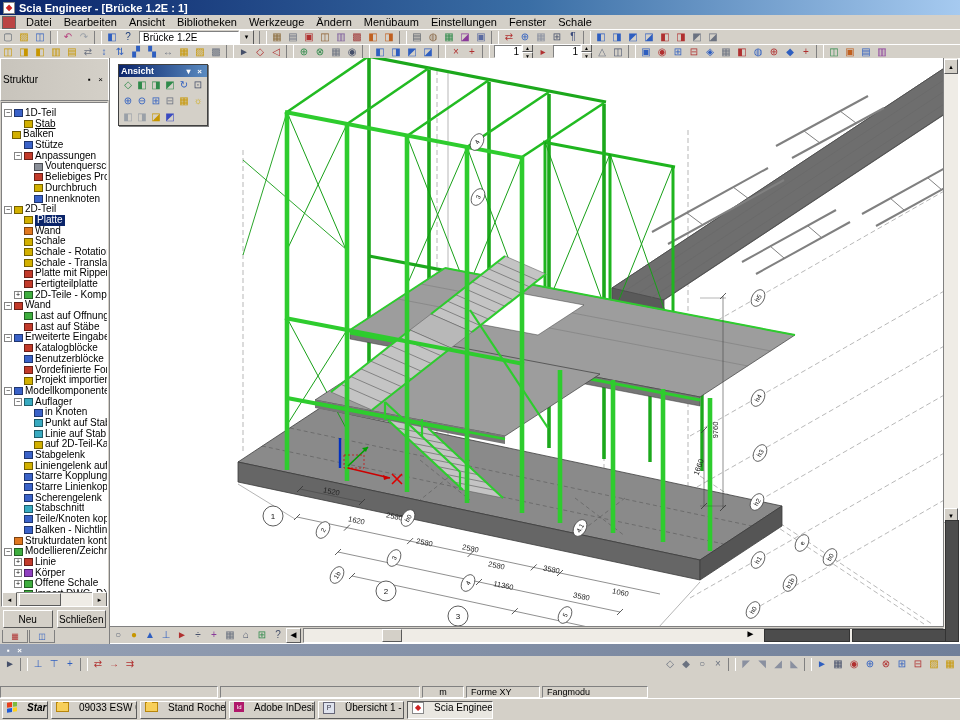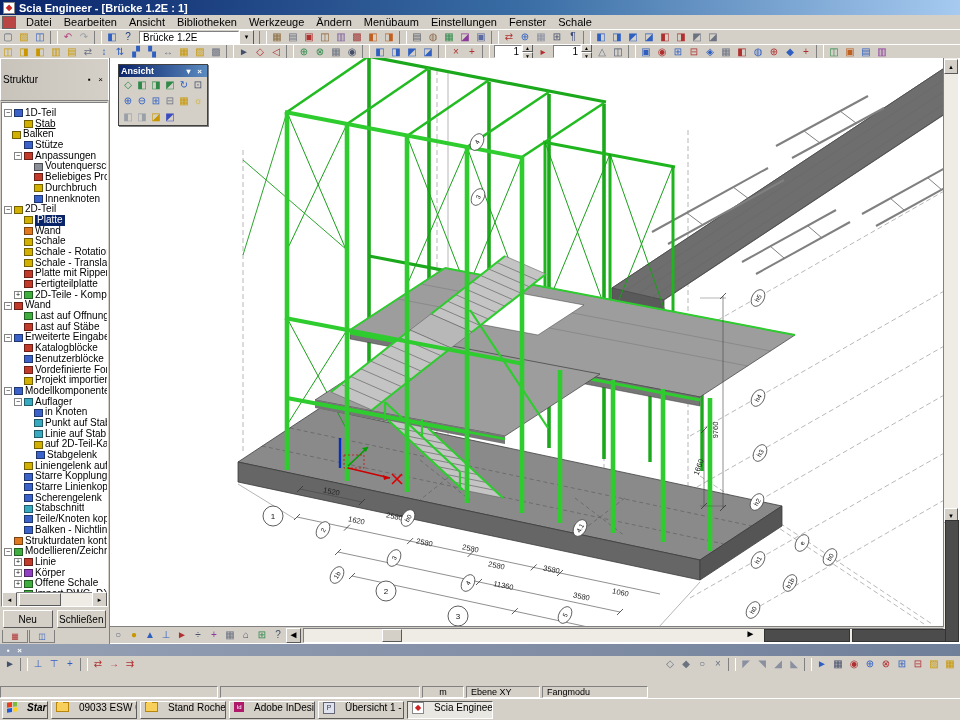--- a/index.html
+++ b/index.html
@@ -401,21 +401,21 @@
         <div class="trow" style="padding-left: 22px;">
           <span class="texp none"></span>
           <span class="tico" style="background: rgb(56, 170, 192);"></span>
           <span class="tlab">Linie auf Stab</span>
         </div>
         <div class="trow" style="padding-left: 22px;">
           <span class="texp none"></span>
           <span class="tico" style="background: rgb(210, 176, 0);"></span>
           <span class="tlab">auf 2D-Teil-Kante</span>
         </div>
-        <div class="trow" style="padding-left: 24px;">
+        <div class="trow" style="padding-left: 12px;">
           <span class="texp none"></span>
           <span class="tico" style="background: rgb(58, 98, 200);"></span>
           <span class="tlab">Stabgelenk</span>
         </div>
         <div class="trow" style="padding-left: 12px;">
           <span class="texp none"></span>
           <span class="tico" style="background: rgb(210, 176, 0);"></span>
           <span class="tlab">Liniengelenk auf 2D</span>
         </div>
         <div class="trow" style="padding-left: 12px;">
@@ -894,21 +894,21 @@
         <span class="tbi" style="color: rgb(199, 150, 0);">▨</span>
         <span class="tbi" style="color: rgb(199, 150, 0);">▦</span>
       </span>
   </div>
 </div>
 
 <div id="statusbar" class="abs">
   <span class="scell" style="width:218px"></span>
   <span class="scell" style="width:200px"></span>
   <span class="scell" style="width:42px;text-align:center">m</span>
-  <span class="scell" style="width:74px">Ebene XY</span>
+  <span class="scell" style="width:74px">Forme XY</span>
   <span class="scell" style="width:106px">Fangmodu</span>
 </div>
 
 <div id="taskbar" class="abs">
   <span id="startbtn" class="tbtn raised">
     <span class="flag">
       <i style="background:#e8401c"></i>
         <i style="background:#7cbb3f"></i>
         <i style="background:#1f5bd6"></i>
         <i style="background:#ffd11b"></i>

